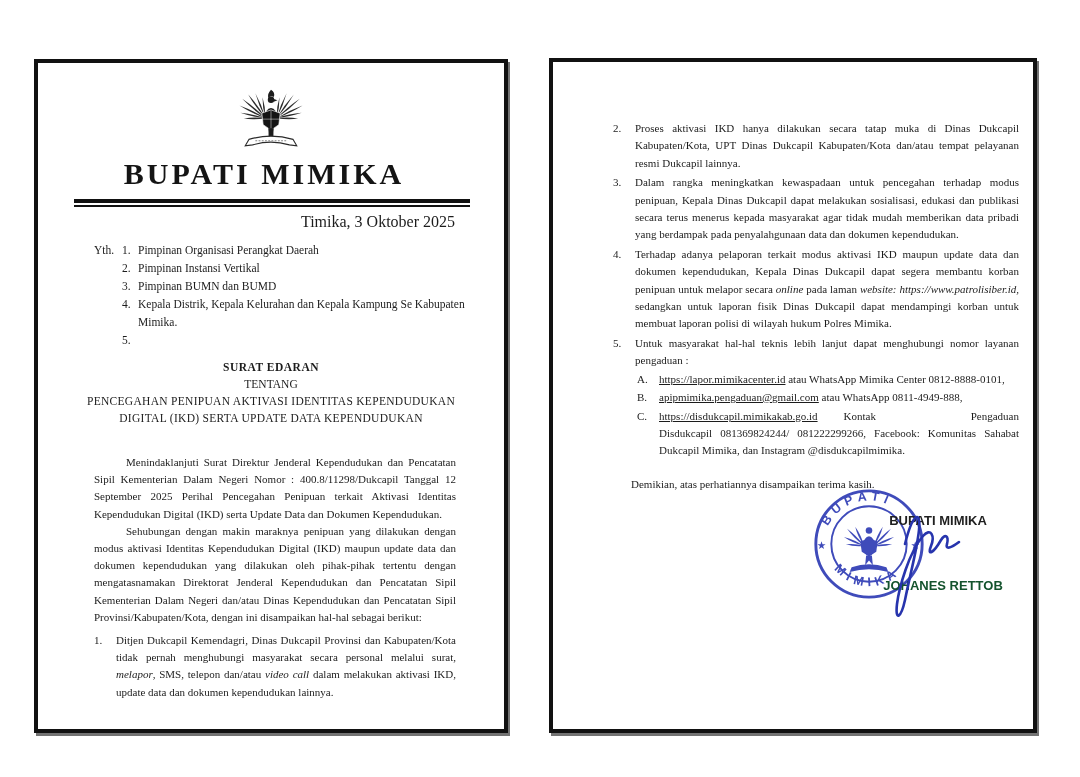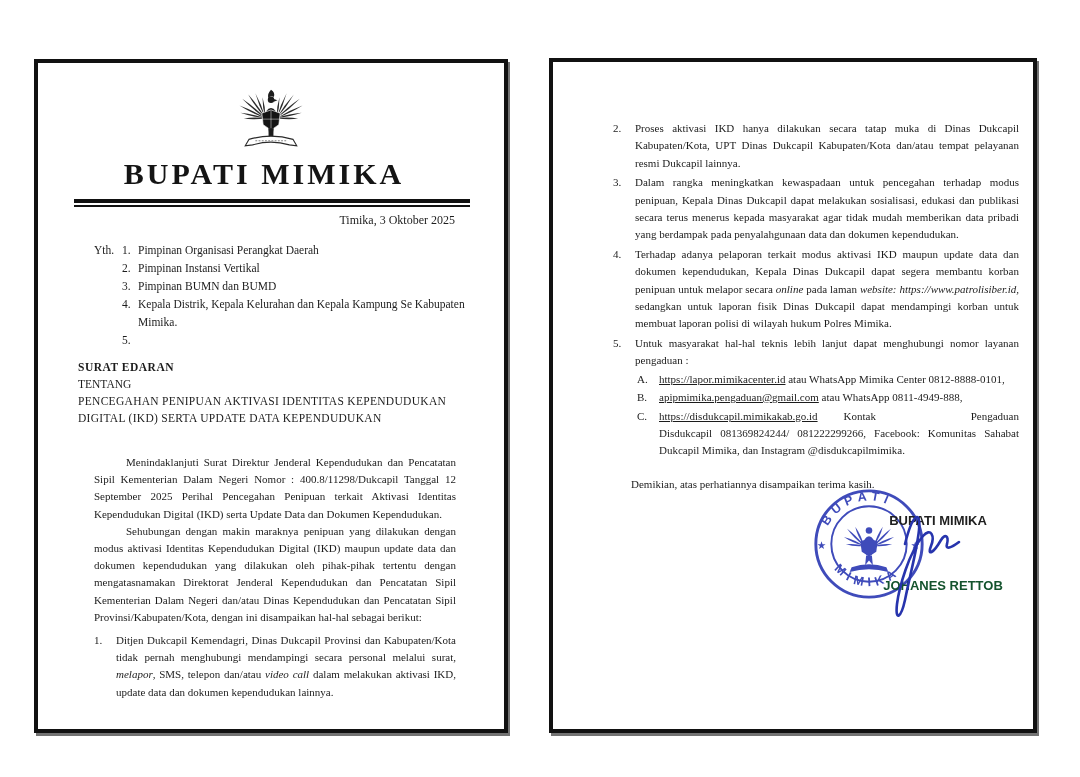--- a/index.html
+++ b/index.html
@@ -10,28 +10,28 @@
   .page1{left:34px;top:59px;width:474px;height:674px;}
   .page2{left:549px;top:58px;width:488px;height:675px;}
 
   
   .emblem{position:absolute;left:0;right:0;top:10px;text-align:center;}
   .lh-title{position:absolute;left:0;right:14px;top:94px;text-align:center;
             font-size:30px;font-weight:bold;letter-spacing:3px;color:#141414;}
   .lh-rule{position:absolute;left:36px;right:34px;top:136px;}
   .lh-rule .r1{height:4px;background:#111;}
   .lh-rule .r2{height:2px;background:#111;margin-top:2px;}
-  .date{position:absolute;right:49px;top:150px;font-size:12px;text-align:center;}
+  .date{position:absolute;right:49px;top:150px;font-size:16px;text-align:center;}
 
   .addr{position:absolute;left:56px;top:178px;font-size:11.5px;line-height:18px;}
   .addr-row{display:flex;}
   .addr-label{width:28px;flex:none;}
   .addr-num{width:16px;flex:none;}
 
-  .subject{position:absolute;left:40px;right:40px;top:296px;
+  .subject{position:absolute;left:40px;right:40px;top:296px;text-align:center;
            font-size:11.5px;line-height:17px;}
   .subject .hd{font-weight:bold;letter-spacing:0.5px;}
   .subject .nomor{margin-top:7px;}
   .subject .num-big{font-size:15px;font-weight:bold;}
   .subject .ttl{letter-spacing:0.3px;}
 
   .body-col{position:absolute;left:56px;top:391px;width:362px;font-size:11px;line-height:17.2px;
             text-align:justify;}
   .p-ind{text-indent:32px;margin:0;}
   .li{display:flex;margin-top:6px;}
@@ -145,21 +145,21 @@
       <div class="ttl">PENCEGAHAN PENIPUAN AKTIVASI IDENTITAS KEPENDUDUKAN</div>
       <div class="ttl">DIGITAL (IKD) SERTA UPDATE DATA KEPENDUDUKAN</div>
     </div>
 
     <div class="body-col">
       <p class="p-ind">Menindaklanjuti Surat Direktur Jenderal Kependudukan dan Pencatatan Sipil Kementerian Dalam Negeri Nomor : 400.8/11298/Dukcapil Tanggal 12 September 2025 Perihal Pencegahan Penipuan terkait Aktivasi Identitas Kependudukan Digital (IKD) serta Update Data dan Dokumen Kependudukan.</p>
       <p class="p-ind">Sehubungan dengan makin maraknya penipuan yang dilakukan dengan modus aktivasi Identitas Kependudukan Digital (IKD) maupun update data dan dokumen kependudukan yang dilakukan oleh pihak-pihak tertentu dengan mengatasnamakan Direktorat Jenderal Kependudukan dan Pencatatan Sipil Kementerian Dalam Negeri dan/atau Dinas Kependudukan dan Pencatatan Sipil Provinsi/Kabupaten/Kota, dengan ini disampaikan hal-hal sebagai berikut:</p>
       <div class="li">
         <span class="num">1.</span>
         <p class="txt">
-          <span>Ditjen Dukcapil Kemendagri, Dinas Dukcapil Provinsi dan Kabupaten/Kota tidak pernah menghubungi mendampingi secara personal melalui surat, </span><span class="it">melapor</span><span>, SMS, telepon dan/atau </span><span class="it">video call</span><span> dalam melakukan aktivasi IKD, update data dan dokumen kependudukan lainnya.</span>
+          <span>Ditjen Dukcapil Kemendagri, Dinas Dukcapil Provinsi dan Kabupaten/Kota tidak pernah menghubungi masyarakat secara personal melalui surat, </span><span class="it">melapor</span><span>, SMS, telepon dan/atau </span><span class="it">video call</span><span> dalam melakukan aktivasi IKD, update data dan dokumen kependudukan lainnya.</span>
         </p>
       </div>
     </div>
   </div>
 
   <div class="page page2">
 
     <div class="list2">
       <div class="li">
         <span class="num">2.</span>

